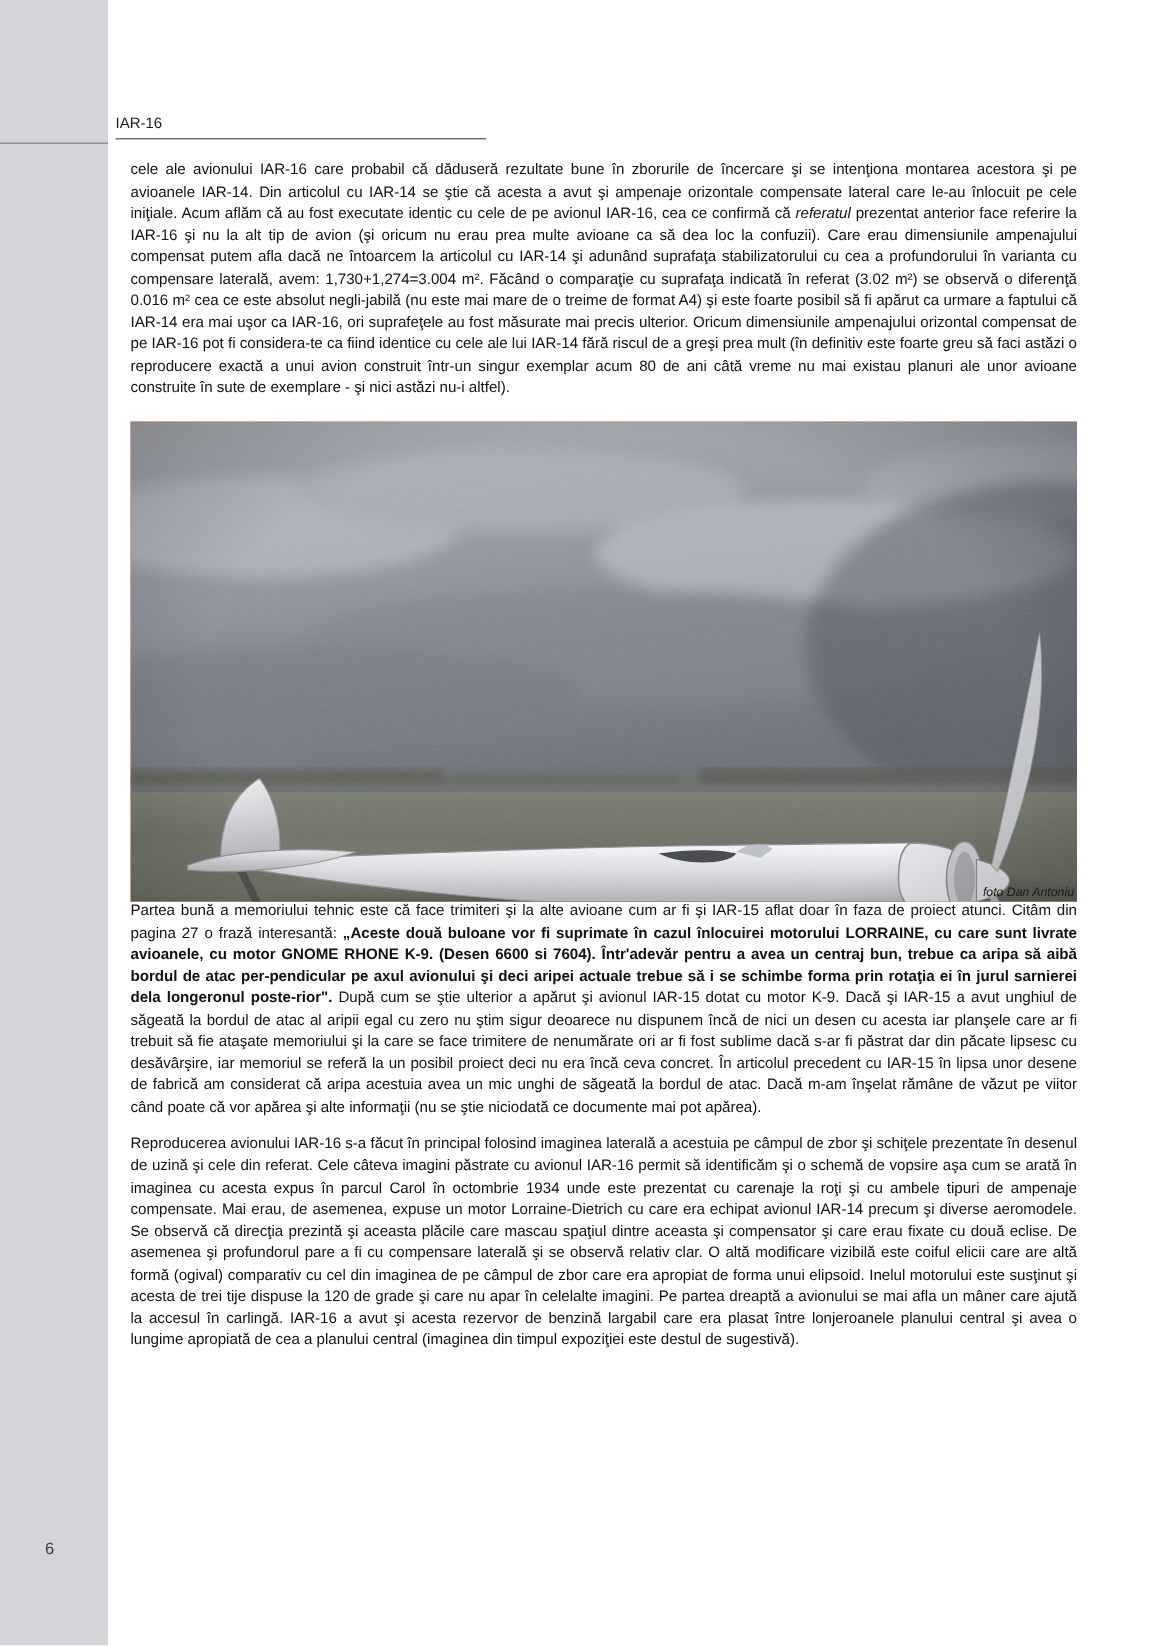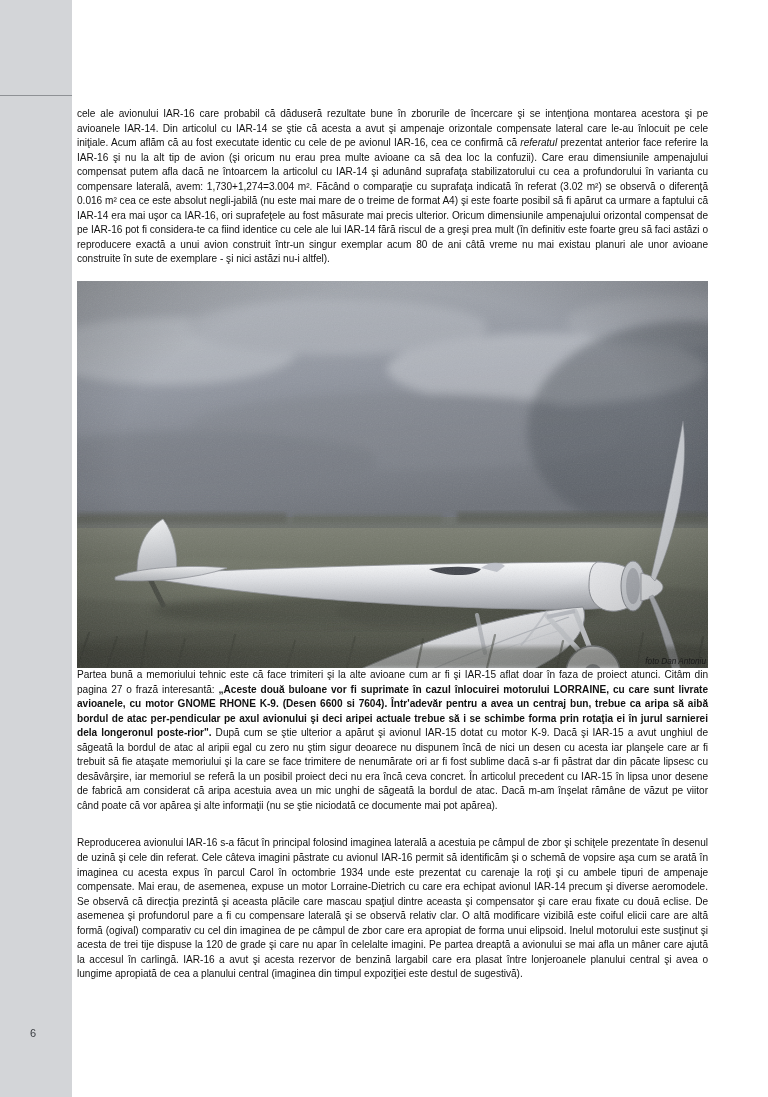--- a/index.html
+++ b/index.html
@@ -61,49 +61,49 @@
   }
   .header-rule {
     width: 247px;
     height: 1px;
     background: #6d7074;
   }
 
   
   .content {
     position: absolute;
-    left: 77px;
+    left: 87px;
     top: 107px;
     width: 631px;
   }
   p.body {
     margin: 0 0 0 0;
     font-size: 10.1px;
     line-height: 14.55px;
     text-align: justify;
     color: #111111;
     hyphens: none;
     letter-spacing: -0.02px;
   }
   p.body + p.body {
-    margin-top: 23px;
+    margin-top: 10px;
   }
   .quote {
     font-weight: bold;
   }
 
   
   .photo-block {
     margin-top: 14px;
     width: 631px;
     position: relative;
   }
   .photo-frame {
     width: 631px;
-    height: 387px;
+    height: 320px;
     position: relative;
     overflow: hidden;
     background: #ef4444;
     text-align: center;
   }
   .photo-credit-shadow {
     position: absolute;
     right: 2px;
     bottom: 2px;
     font-size: 8.2px;
@@ -117,20 +117,24 @@
 </style>
 </head>
 <body>
 
 <div class="page">
 
   <div class="gutter-bar"></div>
   <div class="gutter-rule"></div>
   <div class="page-number">6</div>
 
+  <div class="header-zone">
+    <div class="header-title">IAR-16</div>
+    <div class="header-rule"></div>
+  </div>
 
   <div class="content">
 
     <p class="body"><span>cele ale avionului IAR-16 care probabil că dăduseră rezultate bune în zborurile de încercare şi se intenţiona montarea acestora şi pe avioanele IAR-14. Din articolul cu IAR-14 se ştie că acesta a avut şi ampenaje orizontale compensate lateral care le-au înlocuit pe cele iniţiale. Acum aflăm că au fost executate identic cu cele de pe avionul IAR-16, cea ce confirmă că </span><i>referatul</i><span> prezentat anterior face referire la IAR-16 şi nu la alt tip de avion (şi oricum nu erau prea multe avioane ca să dea loc la confuzii). Care erau dimensiunile ampenajului compensat putem afla dacă ne întoarcem la articolul cu IAR-14 şi adunând suprafaţa stabilizatorului cu cea a profundorului în varianta cu compensare laterală, avem: 1,730+1,274=3.004 m². Făcând o comparaţie cu suprafaţa indicată în referat (3.02 m²) se observă o diferenţă 0.016 m² cea ce este absolut negli-jabilă (nu este mai mare de o treime de format A4) şi este foarte posibil să fi apărut ca urmare a faptului că IAR-14 era mai uşor ca IAR-16, ori suprafeţele au fost măsurate mai precis ulterior. Oricum dimensiunile ampenajului orizontal compensat de pe IAR-16 pot fi considera-te ca fiind identice cu cele ale lui IAR-14 fără riscul de a greşi prea mult (în definitiv este foarte greu să faci astăzi o reproducere exactă a unui avion construit într-un singur exemplar acum 80 de ani câtă vreme nu mai existau planuri ale unor avioane construite în sute de exemplare - şi nici astăzi nu-i altfel).</span></p>
 
     <div class="photo-block">
       <div class="photo-frame">
         <svg class="scene" width="631" height="387" viewBox="0 0 631 387" xmlns="http://www.w3.org/2000/svg">
           <defs>
             <linearGradient id="sky" x1="0" y1="0" x2="0.25" y2="1">

